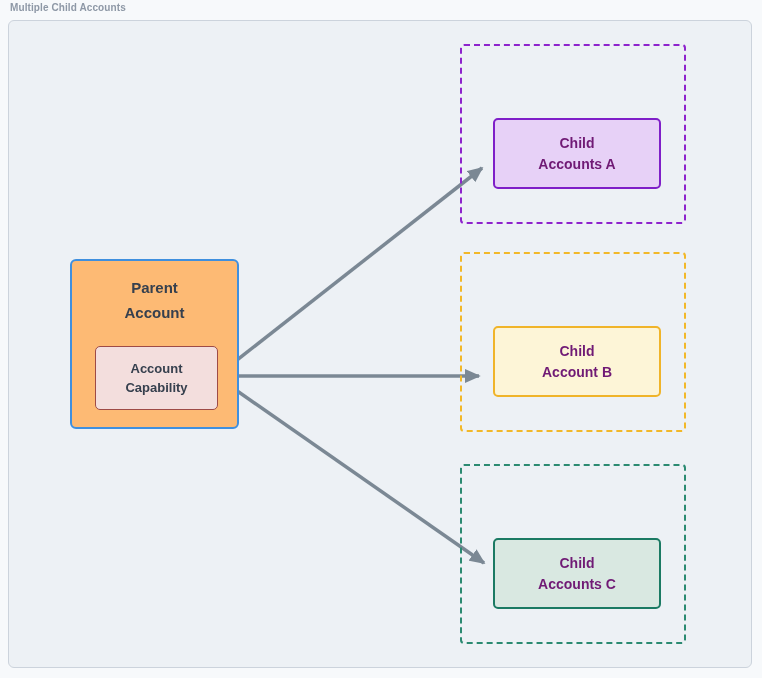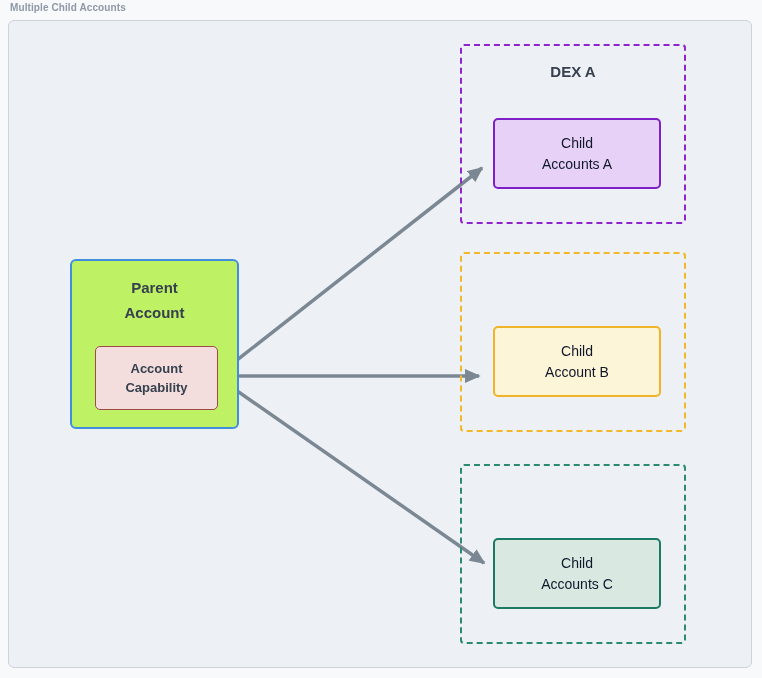--- a/index.html
+++ b/index.html
@@ -40,21 +40,21 @@
     flex-direction: column;
     align-items: center;
     text-align: center;
     color: #36404e;
   }
   .parent-box {
     left: 61px;
     top: 238px;
     width: 169px;
     height: 170px;
-    background: #bef264;
+    background: #fdba74;
     border: 2px solid #3f8fde;
   }
   .parent-label {
     margin-top: 14px;
     font-size: 15px;
     font-weight: 600;
     line-height: 25px;
     color: #36404e;
   }
   .capability-box {
@@ -103,23 +103,23 @@
     top: 72px;
     width: 168px;
     height: 71px;
     box-sizing: border-box;
     border-radius: 5px;
     display: flex;
     flex-direction: column;
     justify-content: center;
     align-items: center;
     font-size: 14px;
-    font-weight: 400;
+    font-weight: 700;
     line-height: 21px;
-    color: #0f172a;
+    color: #701a75;
   }
   .child-a { background: #e7d1f7; border: 2px solid #7f1fc8; }
   .child-b { background: #fdf5d7; border: 2px solid #f0b429; }
   .child-c { background: #d9e8e1; border: 2px solid #1b7a63; }
   .arrows-layer {
     position: absolute;
     left: 0;
     top: 0;
     width: 744px;
     height: 648px;
@@ -149,21 +149,20 @@
       <div>Parent</div>
       <div>Account</div>
     </div>
     <div class="capability-box">
       <div>Account</div>
       <div>Capability</div>
     </div>
   </div>
 
   <div class="group group-a">
-    <div class="group-label">DEX A</div>
     <div class="child-box child-a">
       <div>Child</div>
       <div>Accounts A</div>
     </div>
   </div>
 
   <div class="group group-b">
     <div class="child-box child-b">
       <div>Child</div>
       <div>Account B</div>

